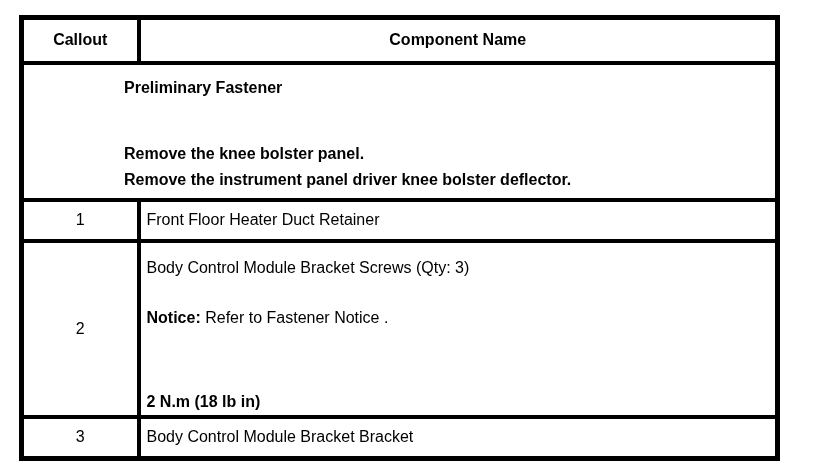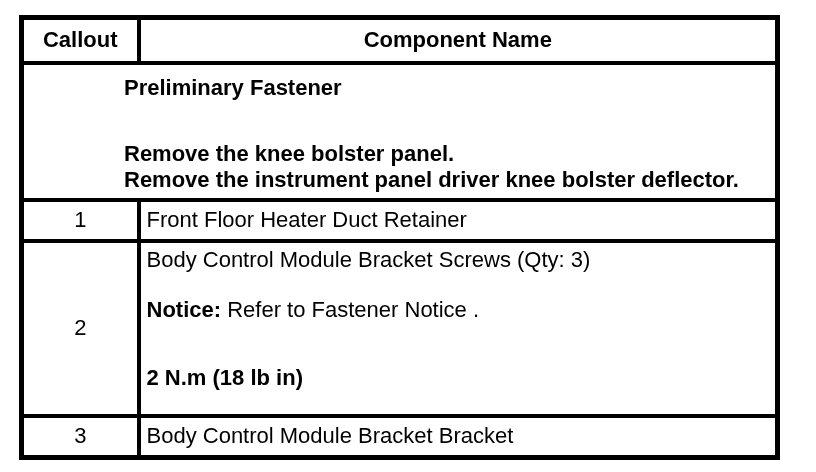--- a/index.html
+++ b/index.html
@@ -20,21 +20,21 @@
     left: 19px;
     top: 15px;
     width: 761px;
     border-collapse: collapse;
     table-layout: fixed;
     border: 5px solid #000000;
   }
   .doc-table th,
   .doc-table td {
     border: 4px solid #000000;
-    font-size: 22px;
+    font-size: 16px;
     line-height: 26px;
     overflow: hidden;
   }
   .doc-table th {
     font-weight: bold;
     text-align: center;
     vertical-align: middle;
   }
   tr.header-row       { height: 45px; }
   tr.prelim-row       { height: 137px; }
@@ -56,24 +56,24 @@
   td.callout-cell {
     text-align: center;
     vertical-align: middle;
   }
   td.component-cell {
     vertical-align: middle;
     padding: 2px 6px;
   }
   td.component-cell-multi {
     vertical-align: top;
-    padding: 4px 6px 0 6px;
+    padding: 12px 6px 0 6px;
   }
   .notice-line  { margin-top: 24px; }
-  .torque-line  { margin-top: 42px; font-weight: bold; }
+  .torque-line  { margin-top: 58px; font-weight: bold; }
   .bold         { font-weight: bold; }
 </style>
 </head>
 <body>
 
 <table class="doc-table">
   <colgroup>
     <col style="width:117px">
     <col>
   </colgroup>

